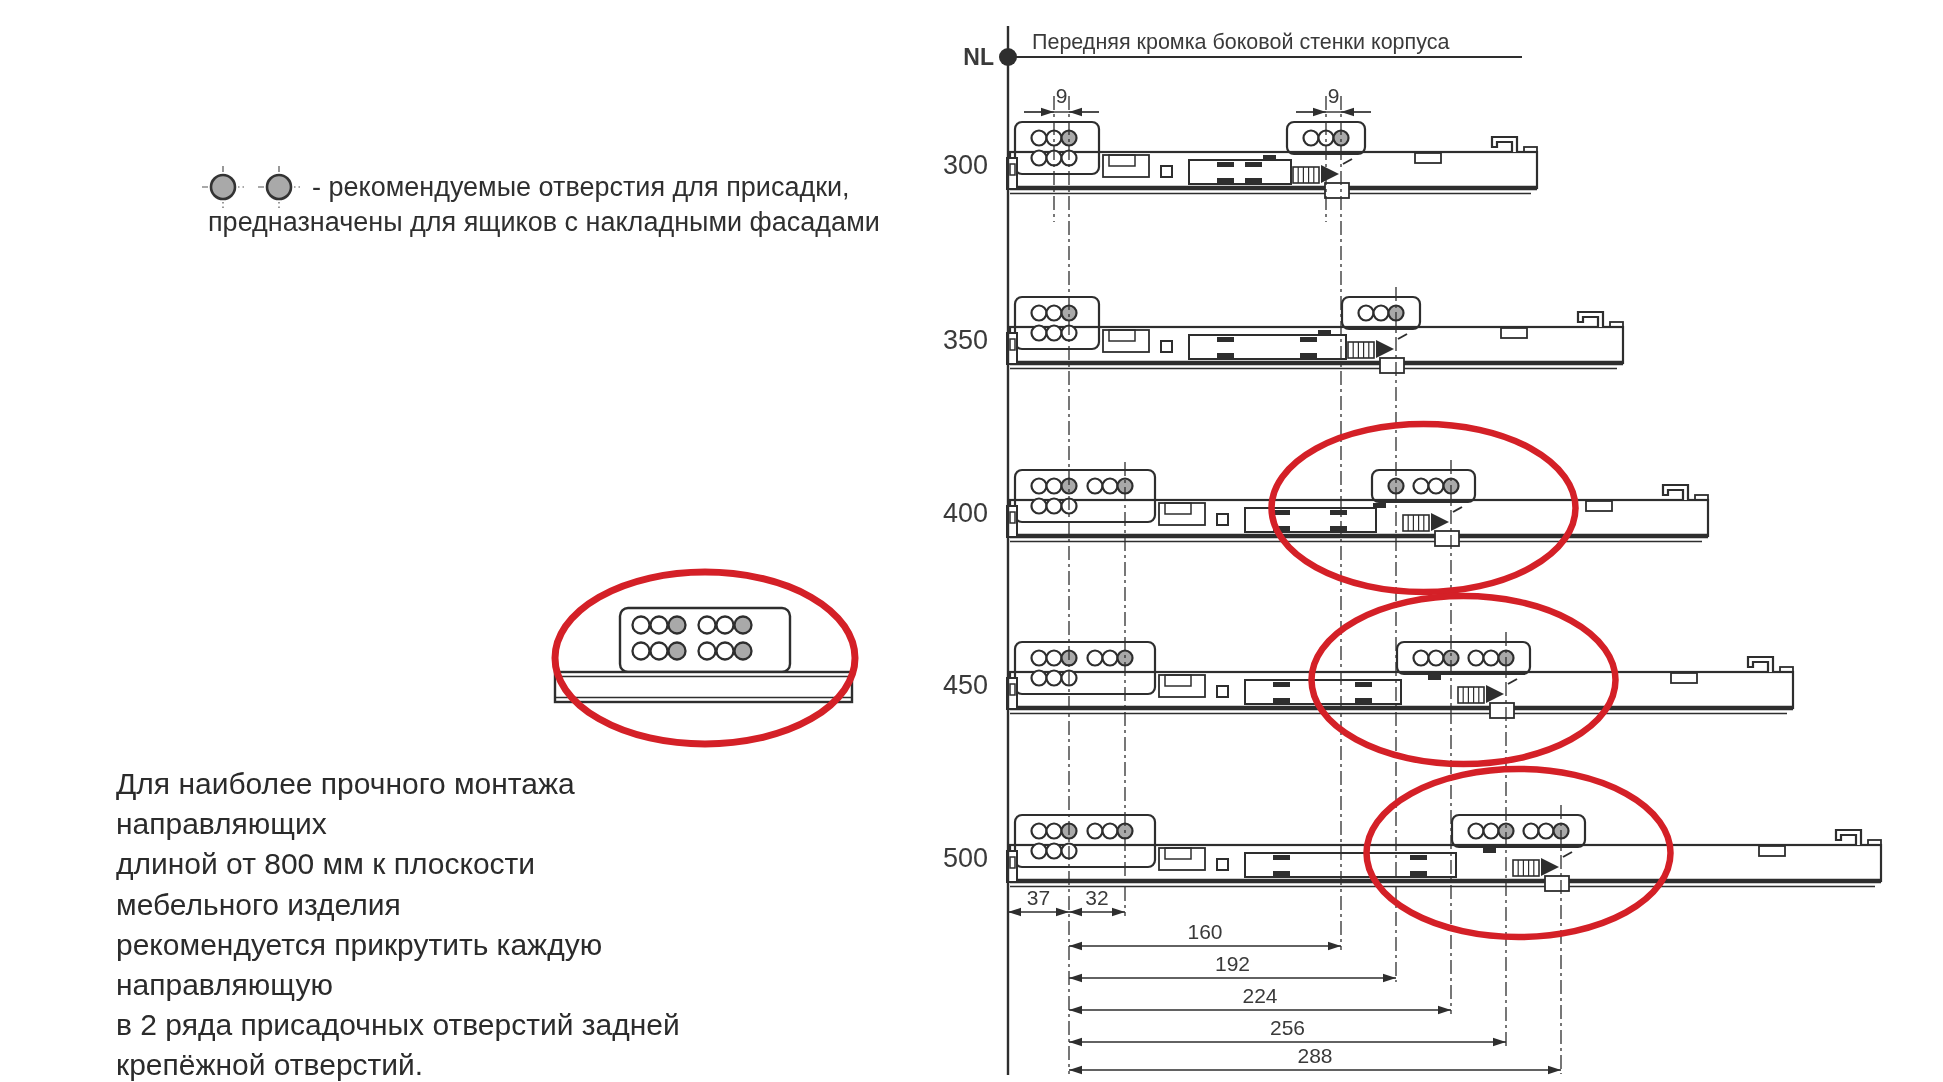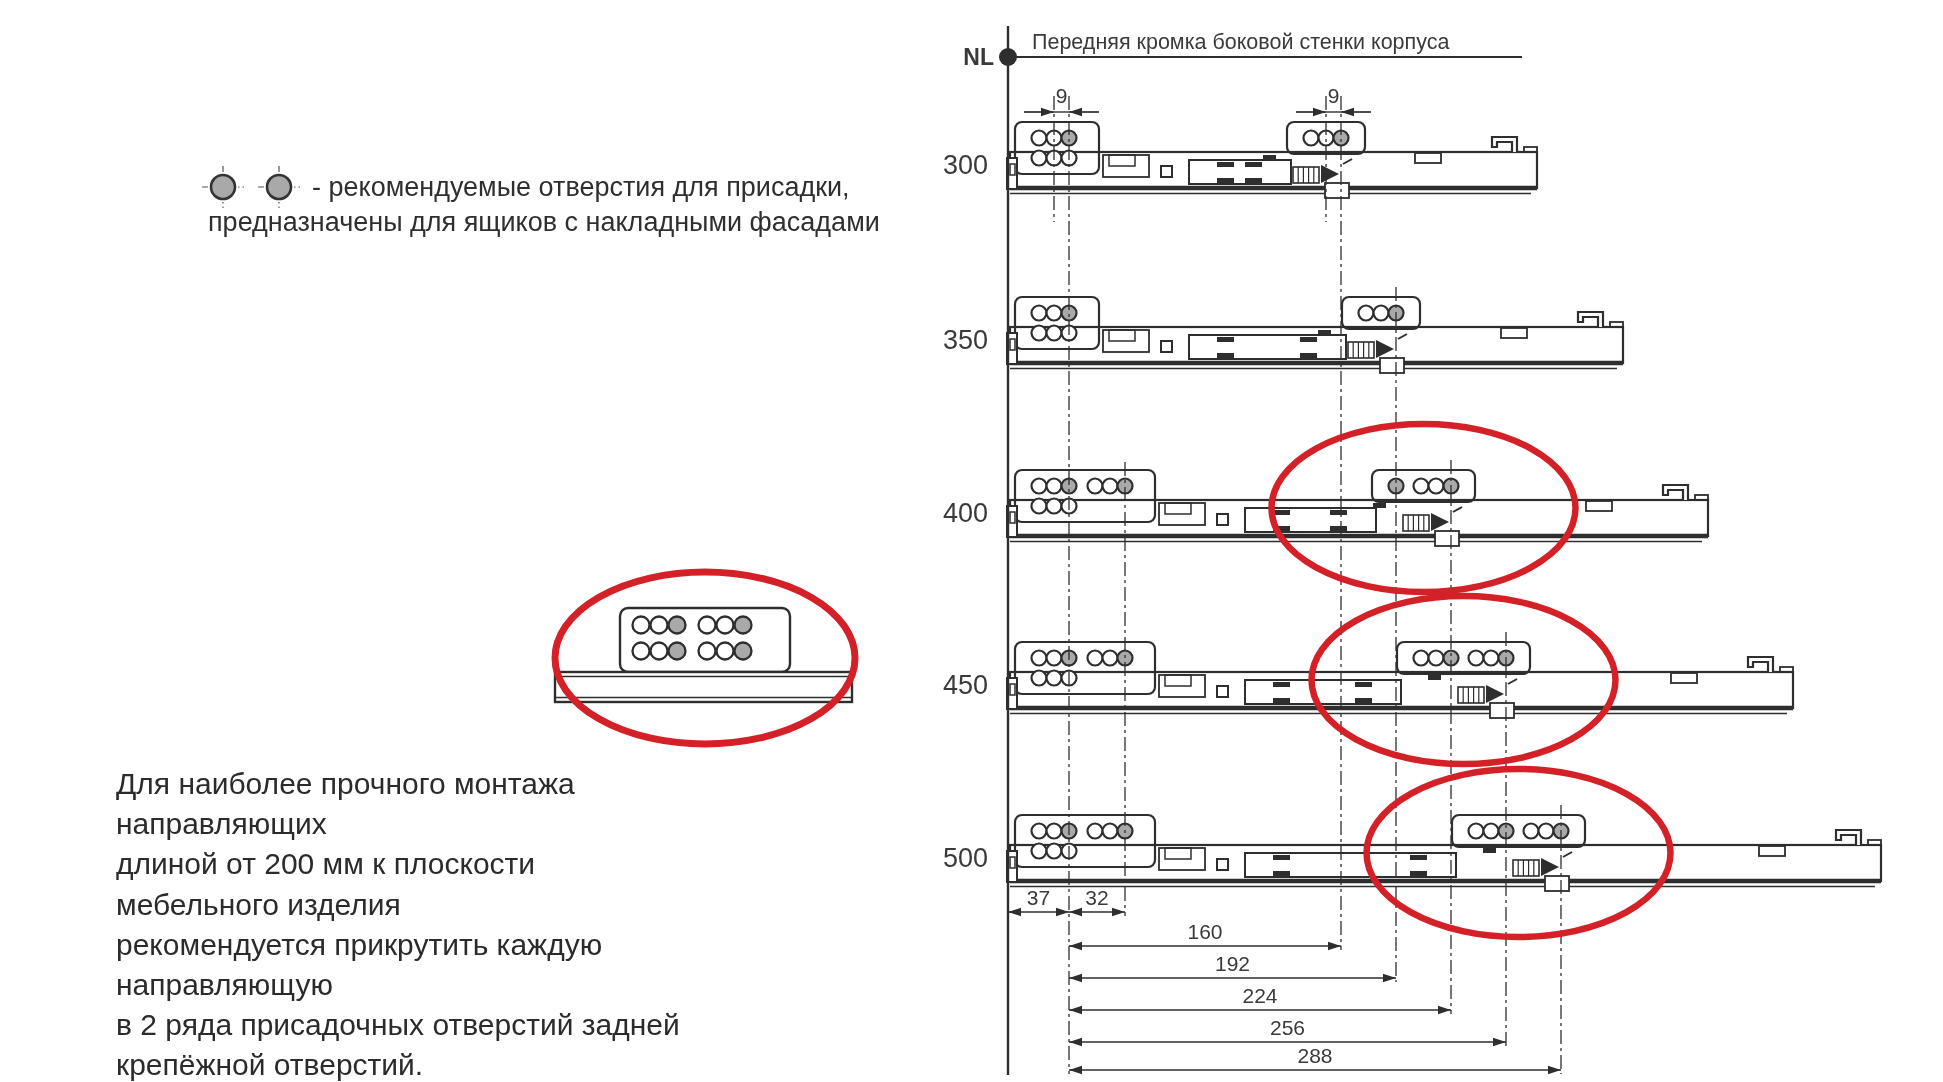--- a/index.html
+++ b/index.html
@@ -329,18 +329,18 @@
   <svg class="legend-icon" style="left:256px;top:164px;" viewBox="0 0 46 46">
     <line x1="2" y1="23" x2="44" y2="23" stroke="#555" stroke-width="1.2" stroke-dasharray="6 3 1.5 3"></line>
     <line x1="23" y1="2" x2="23" y2="44" stroke="#555" stroke-width="1.2" stroke-dasharray="6 3 1.5 3"></line>
     <circle cx="23" cy="23" r="12" fill="#a9a9a9" stroke="#333" stroke-width="2.6"></circle>
   </svg>
   <div class="abs" id="legend-line1">-  рекомендуемые отверстия для присадки,</div>
   <div class="abs" id="legend-line2">предназначены для ящиков с накладными фасадами</div>
 
   <div class="abs" id="note-block">
     <div>Для наиболее прочного монтажа направляющих</div>
-    <div>длиной от 200 мм к плоскости мебельного изделия</div>
+    <div>длиной от 800 мм к плоскости мебельного изделия</div>
     <div>рекомендуется прикрутить каждую направляющую</div>
     <div>в 2 ряда присадочных отверстий задней</div>
     <div>крепёжной отверстий.</div>
   </div>
 </div>
 
 </body></html>

